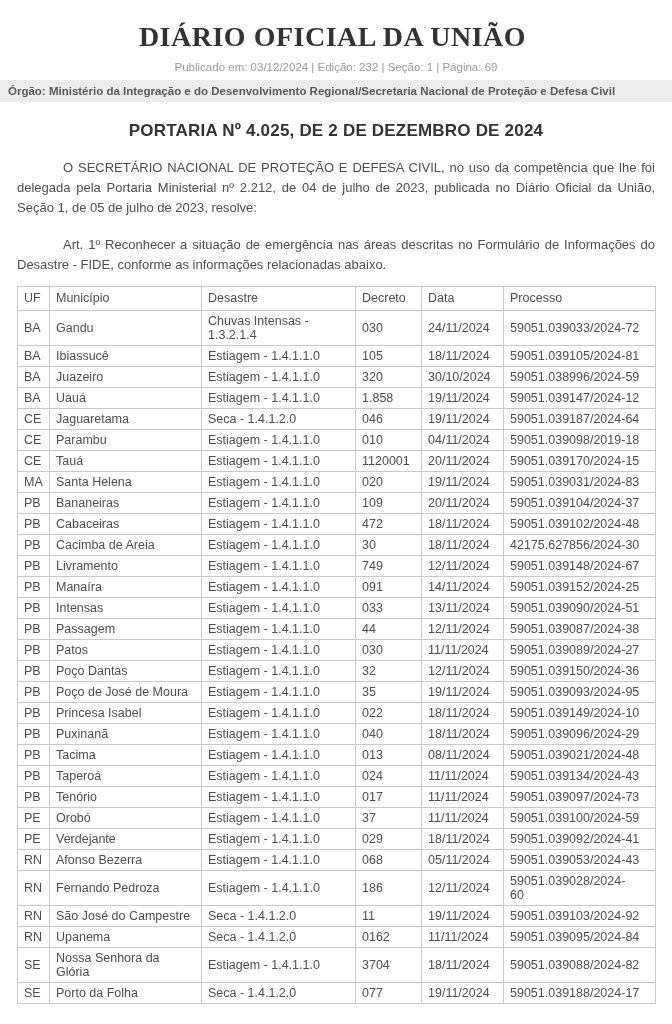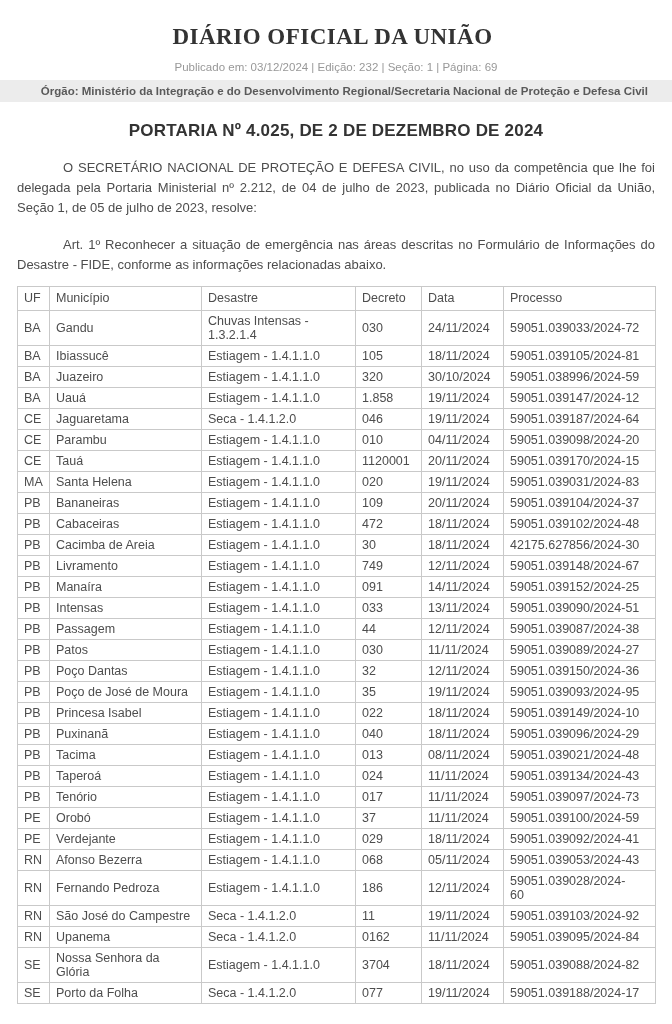--- a/index.html
+++ b/index.html
@@ -21,43 +21,43 @@
     width: 672px;
     height: 1024px;
     overflow: hidden;
     background: #ffffff;
     margin: 0 auto;
   }
   
   .doc-title {
     font-family: "Liberation Serif", serif;
     font-weight: 700;
-    font-size: 23px;
+    font-size: 28px;
     line-height: 29px;
     color: var(--title-color);
     text-align: center;
     margin: 22px 7px 0 0;
     letter-spacing: 0.5px;
   }
   .pub-meta {
     text-align: center;
     font-size: 11.5px;
     line-height: 14px;
     color: var(--meta-color);
     margin-top: 9px;
   }
   .organ-band {
     margin-top: 6px;
     background: var(--band-bg);
     color: var(--band-text);
     font-size: 11.5px;
     font-weight: 700;
     line-height: 14px;
-    text-align: right;
-    padding: 4px 24px;
+    text-align: left;
+    padding: 4px 8px;
   }
   
   .doc-main { padding: 0 17px; }
   .portaria-heading {
     text-align: center;
     font-size: 17px;
     font-weight: 700;
     color: var(--title-color);
     margin: 19px 0 0 0;
     letter-spacing: 0.2px;
@@ -178,21 +178,21 @@
             <td><span>046</span></td>
             <td><span>19/11/2024</span></td>
             <td><span>59051.039187/2024-64</span></td>
           </tr>
           <tr>
             <td><span>CE</span></td>
             <td><span>Parambu</span></td>
             <td><span>Estiagem - 1.4.1.1.0</span></td>
             <td><span>010</span></td>
             <td><span>04/11/2024</span></td>
-            <td><span>59051.039098/2024-20</span></td>
+            <td><span>59051.039098/2019-18</span></td>
           </tr>
           <tr>
             <td><span>CE</span></td>
             <td><span>Tauá</span></td>
             <td><span>Estiagem - 1.4.1.1.0</span></td>
             <td><span>1120001</span></td>
             <td><span>20/11/2024</span></td>
             <td><span>59051.039170/2024-15</span></td>
           </tr>
           <tr>

